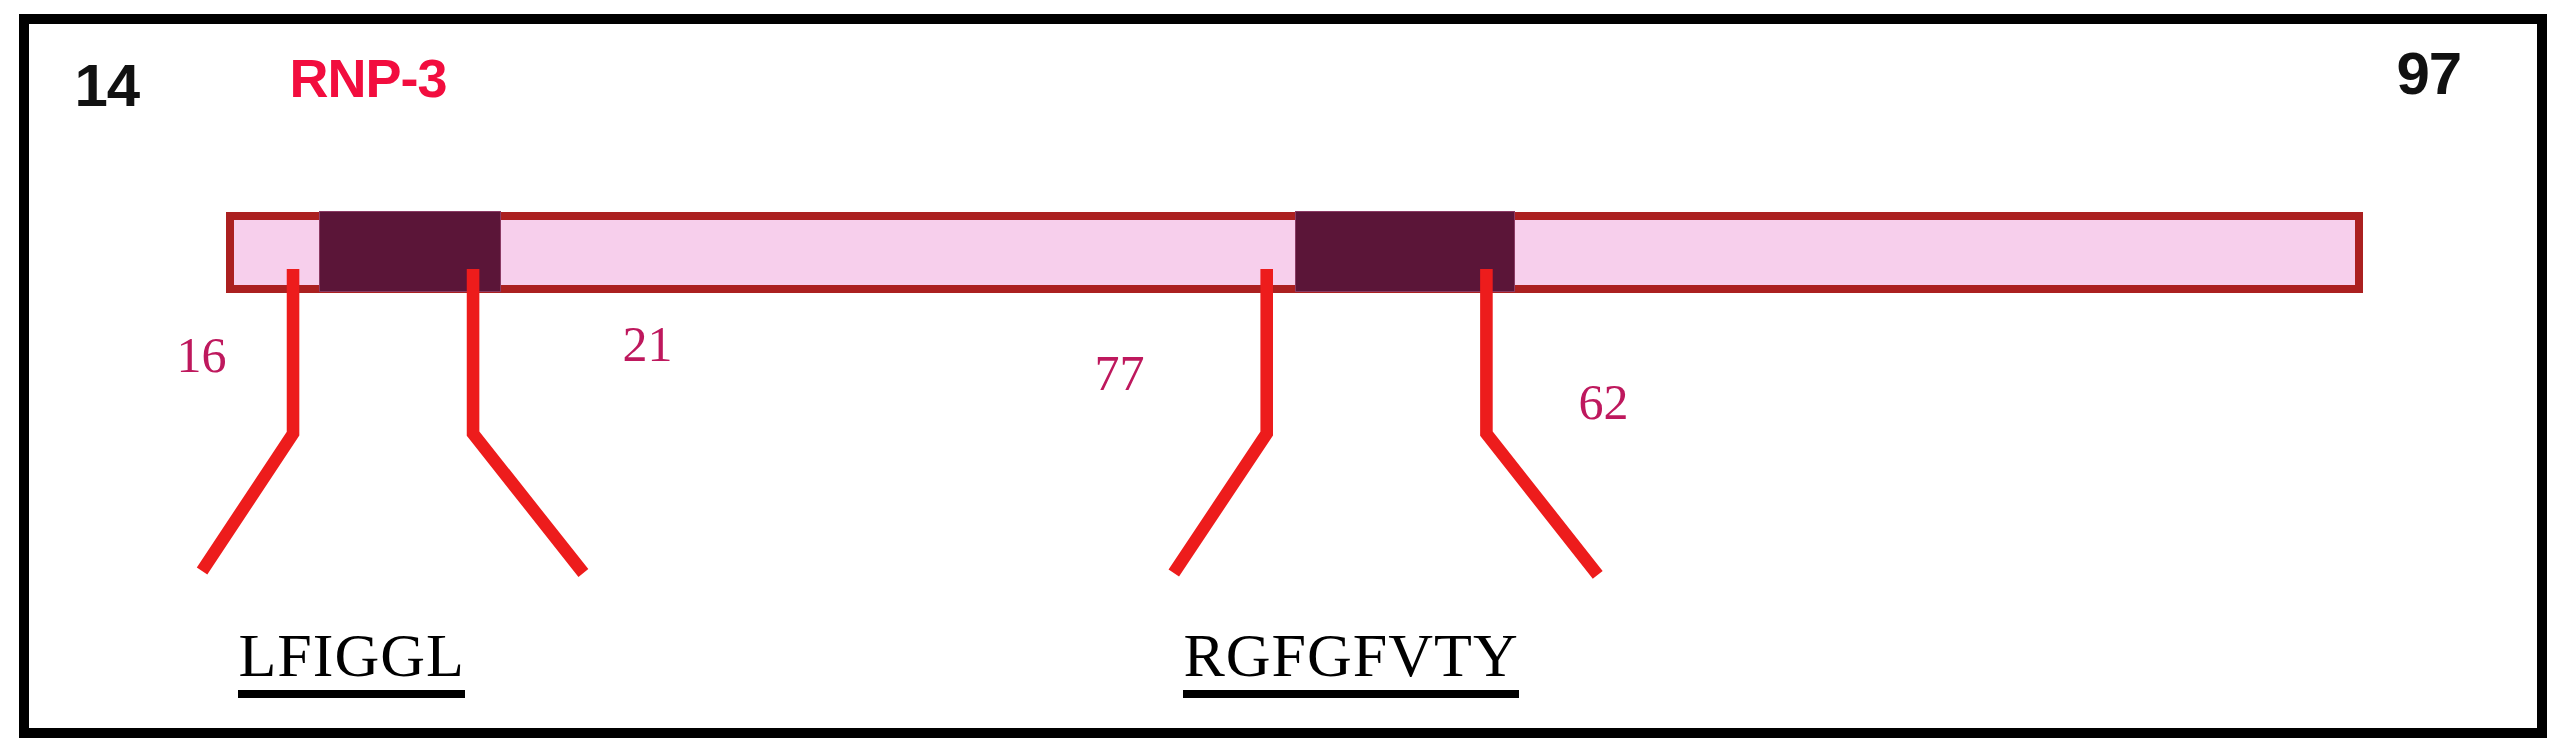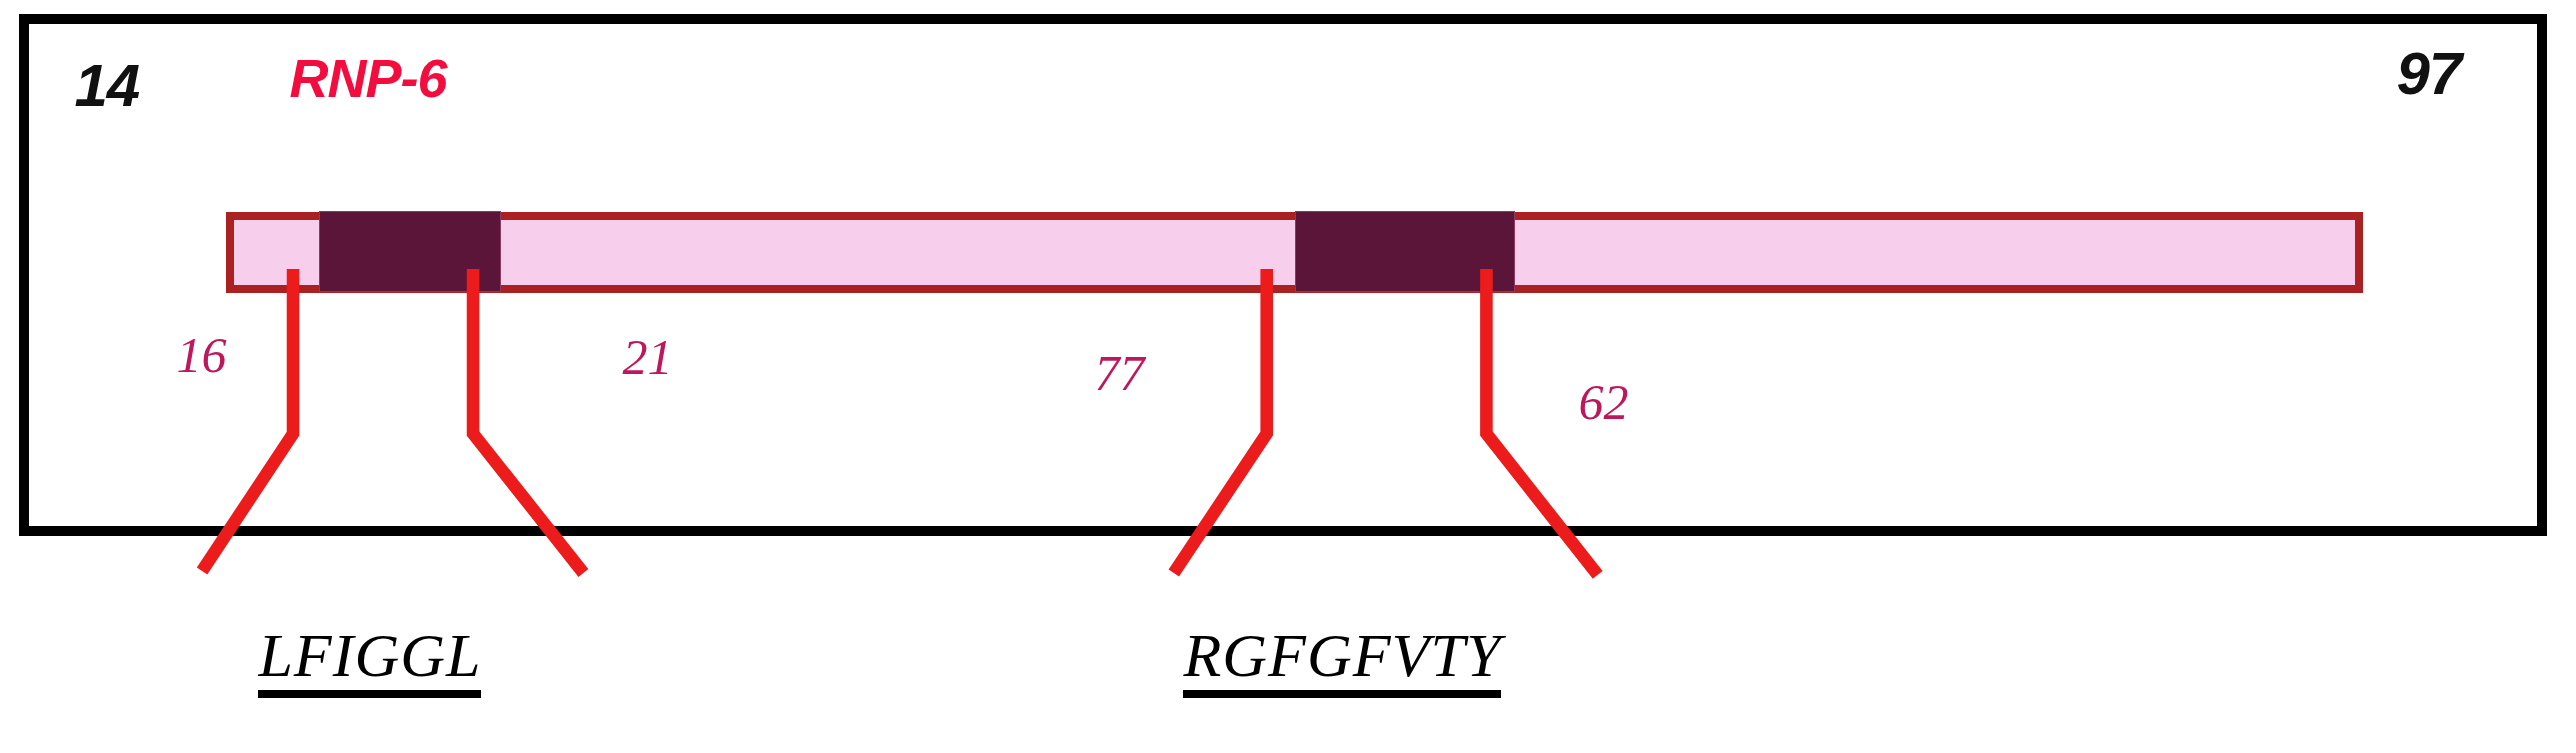--- a/index.html
+++ b/index.html
@@ -15,25 +15,24 @@
     overflow: hidden;
     font-family: "Liberation Sans", sans-serif;
   }
 
   
   .frame {
     position: absolute;
     left: 19.4px;
     top: 13.6px;
     width: 2528px;
-    height: 522px;
+    height: 724px;
     border: 10.7px solid #000000;
     box-sizing: border-box;
     background: #ffffff;
-    font-style: italic;
   }
 
   
   .terminus {
     position: absolute;
     font-family: "Liberation Sans", sans-serif;
     font-weight: bold;
     font-size: 60px;
     color: #111111;
     letter-spacing: -1px;
@@ -78,21 +77,21 @@
 
   
   .residue-number {
     position: absolute;
     font-family: "Liberation Serif", serif;
     font-size: 50px;
     color: #be185d;
     white-space: nowrap;
   }
   #residue-number-16 { left: 147px;  top: 302px; }
-  #residue-number-21 { left: 593px;  top: 304px; }
+  #residue-number-21 { left: 593px;  top: 291px; }
   #residue-number-55 { left: 1065px; top: 320px; }
   #residue-number-62 { left: 1549px; top: 320px; margin-top: 29px; }
 
   
   #leader-lines {
     position: absolute;
     left: 0;
     top: 0;
     width: 2576px;
     height: 753px;
@@ -104,33 +103,33 @@
     position: absolute;
     font-family: "Liberation Serif", serif;
     font-size: 62px;
     color: #000000;
     white-space: nowrap;
     letter-spacing: 1px;
     border-bottom: 8.7px solid #000000;
     padding-bottom: 4.8px;
     line-height: 1.0;
   }
-  #sequence-label-rnp2 { left: 209px;  top: 600px; margin-left: 20px; }
+  #sequence-label-rnp2 { left: 209px;  top: 600px; }
   #sequence-label-rnp1 { left: 1154px; top: 600px; }
 </style>
 </head>
 <body>
 
 <div id="canvas">
   <div class="frame">
 
     <div class="terminus" id="terminus-start">14</div>
     <div class="terminus" id="terminus-end">97</div>
 
-    <div class="motif-title" id="motif-title-rnp2" style="color: rgb(242, 13, 62);">RNP-6</div>
+    <div class="motif-title" id="motif-title-rnp2" style="color: rgb(242, 13, 62);">RNP-3</div>
 
     <div class="domain-bar" style="background: rgb(247, 207, 236); border-color: rgb(171, 32, 32);">
       <div class="motif-block" id="motif-block-rnp2" style="background: rgb(91, 21, 56);"></div>
       <div class="motif-block" id="motif-block-rnp1" style="background: rgb(91, 21, 56);"></div>
     </div>
 
     <div class="residue-number" id="residue-number-16">16</div>
     <div class="residue-number" id="residue-number-21">21</div>
     <div class="residue-number" id="residue-number-55">77</div>
     <div class="residue-number" id="residue-number-62">62</div>

